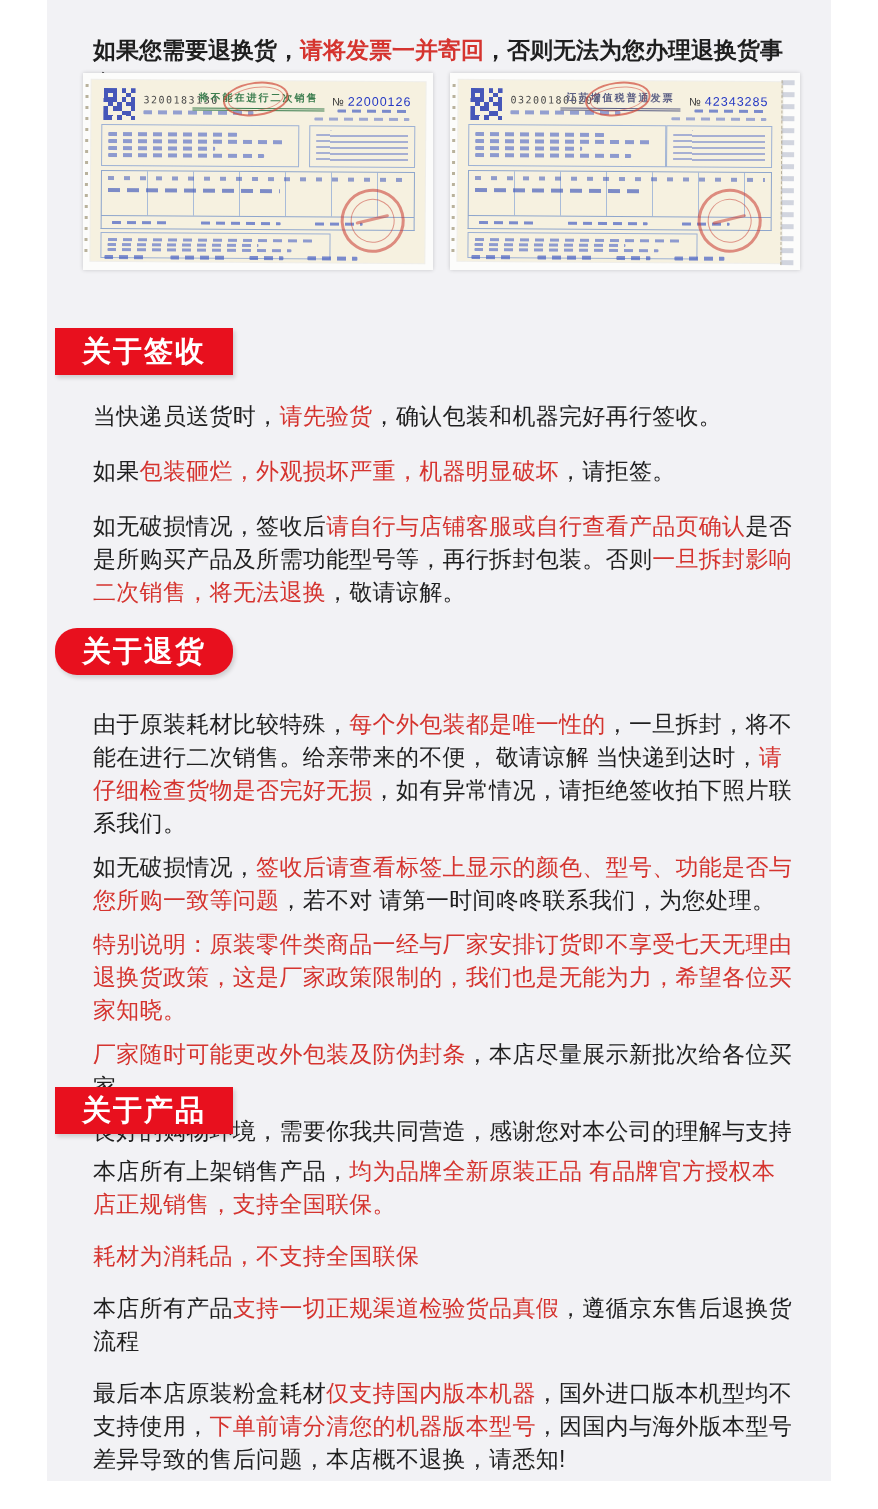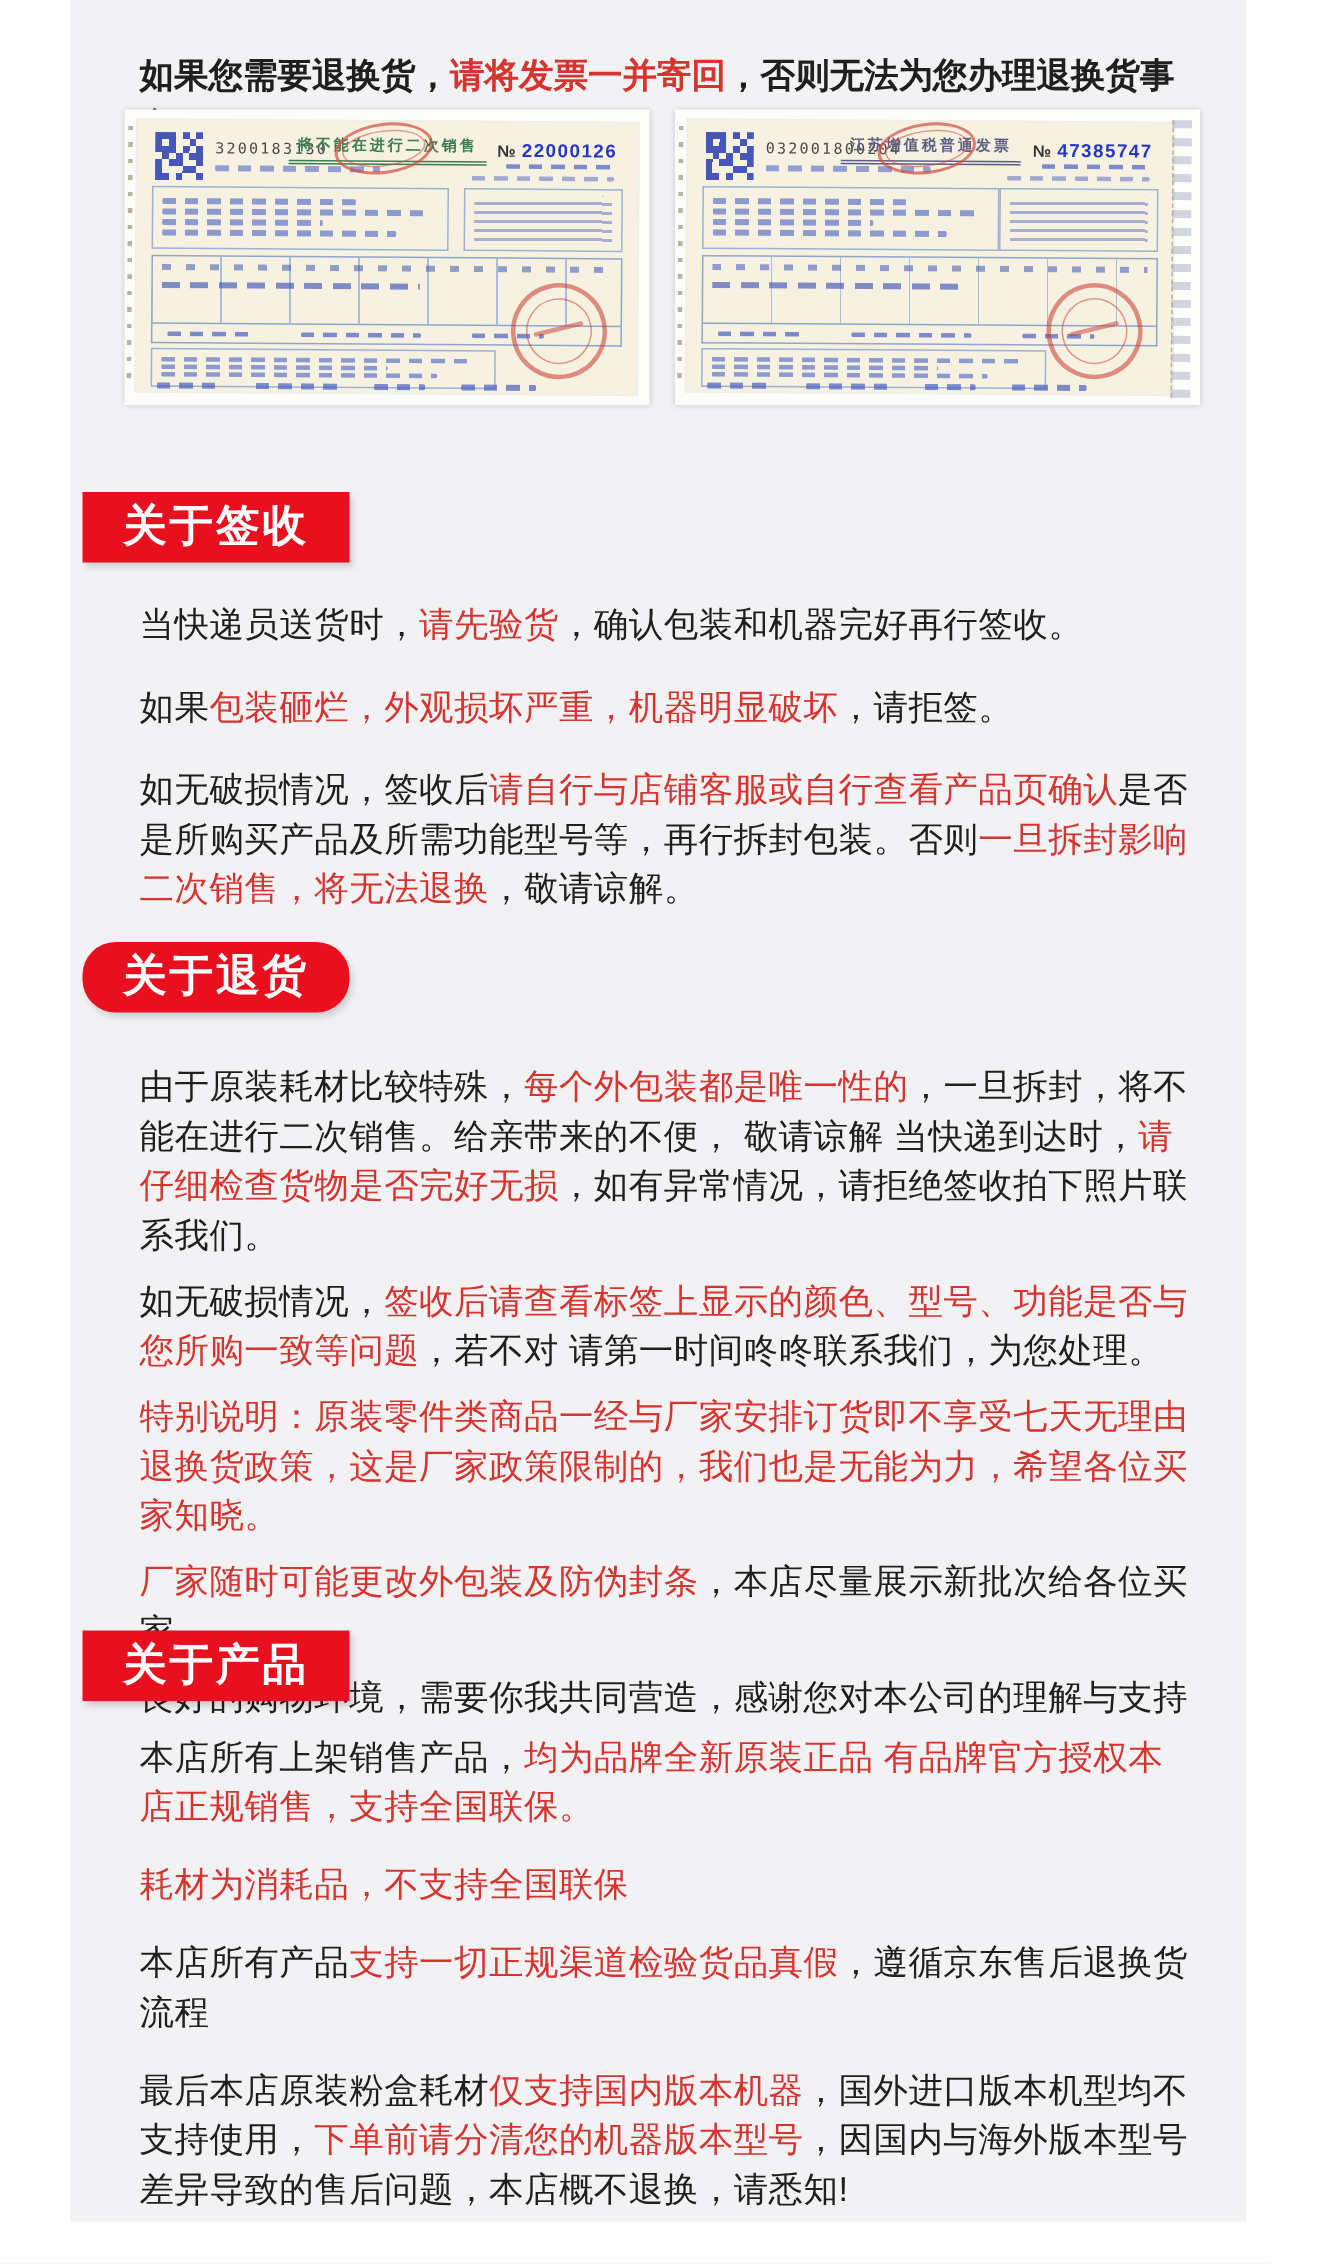--- a/index.html
+++ b/index.html
@@ -50,21 +50,21 @@
     padding:0 6px 3px;border-bottom:3px double #6a6a6a;white-space:nowrap;
   }
   .inv-oval{
     position:absolute;left:50%;top:1px;width:62px;height:30px;
     transform:translateX(-54%) rotate(-8deg);
     border:2px solid rgba(210,75,60,.7);border-radius:50%;
   }
   .inv-oval::after{
     content:"";position:absolute;inset:3px;border:1px solid rgba(210,75,60,.55);border-radius:50%;
   }
-  .inv-serial{position:absolute;right:14px;top:10px;font-weight:700;white-space:nowrap;}
+  .inv-serial{position:absolute;right:14px;top:10px;font-weight:400;white-space:nowrap;}
   .inv-serial-label{font-size:11px;color:#333;margin-right:4px;}
   .inv-serial-no{font-size:12.5px;color:#2438c4;letter-spacing:1px;}
   .d{height:4px;background:repeating-linear-gradient(90deg,rgba(70,95,195,.7) 0 9px,transparent 9px 15px);border-radius:1px;}
   .inv-serial-sub1{position:absolute;right:16px;top:28px;width:72px;height:3px;}
   .inv-serial-sub2{position:absolute;right:16px;top:36px;width:95px;height:3px;opacity:.7;}
   .inv-code-sub{position:absolute;left:52px;top:30px;width:110px;height:4px;opacity:.8;}
   .inv-box{border:1px solid #9db1d4;position:absolute;box-sizing:border-box;padding:4px 6px;}
   .inv-buyer{left:10px;top:44px;width:198px;height:42px;}
   .inv-buyer .d{margin:3px 0;opacity:.85;}
   .w1{width:70%;} .w2{width:95%;} .w3{width:58%;} .w4{width:85%;}
@@ -241,21 +241,21 @@
               <rect x="6" y="6" width="1" height="1"></rect>
         </g>
       </svg>
       <div class="inv-code">032001800204</div>
       <div class="inv-code-sub d"></div>
       <div class="inv-title-wrap">
         <span class="inv-title" style="color: rgb(91, 95, 132); border-color: rgb(91, 95, 132);">江苏增值税普通发票</span>
       </div>
       <div class="inv-oval"></div>
       <div class="inv-serial">
-        <span class="inv-serial-label">№</span><span class="inv-serial-no">47385747</span>
+        <span class="inv-serial-label">№</span><span class="inv-serial-no">42343285</span>
       </div>
       <div class="inv-serial-sub1 d"></div>
       <div class="inv-serial-sub2 d"></div>
       <div class="inv-box inv-buyer">
         <div class="d w1"></div>
         <div class="d w2"></div>
         <div class="d w3"></div>
         <div class="d w4"></div>
       </div>
       <div class="inv-box inv-pwd"></div>

